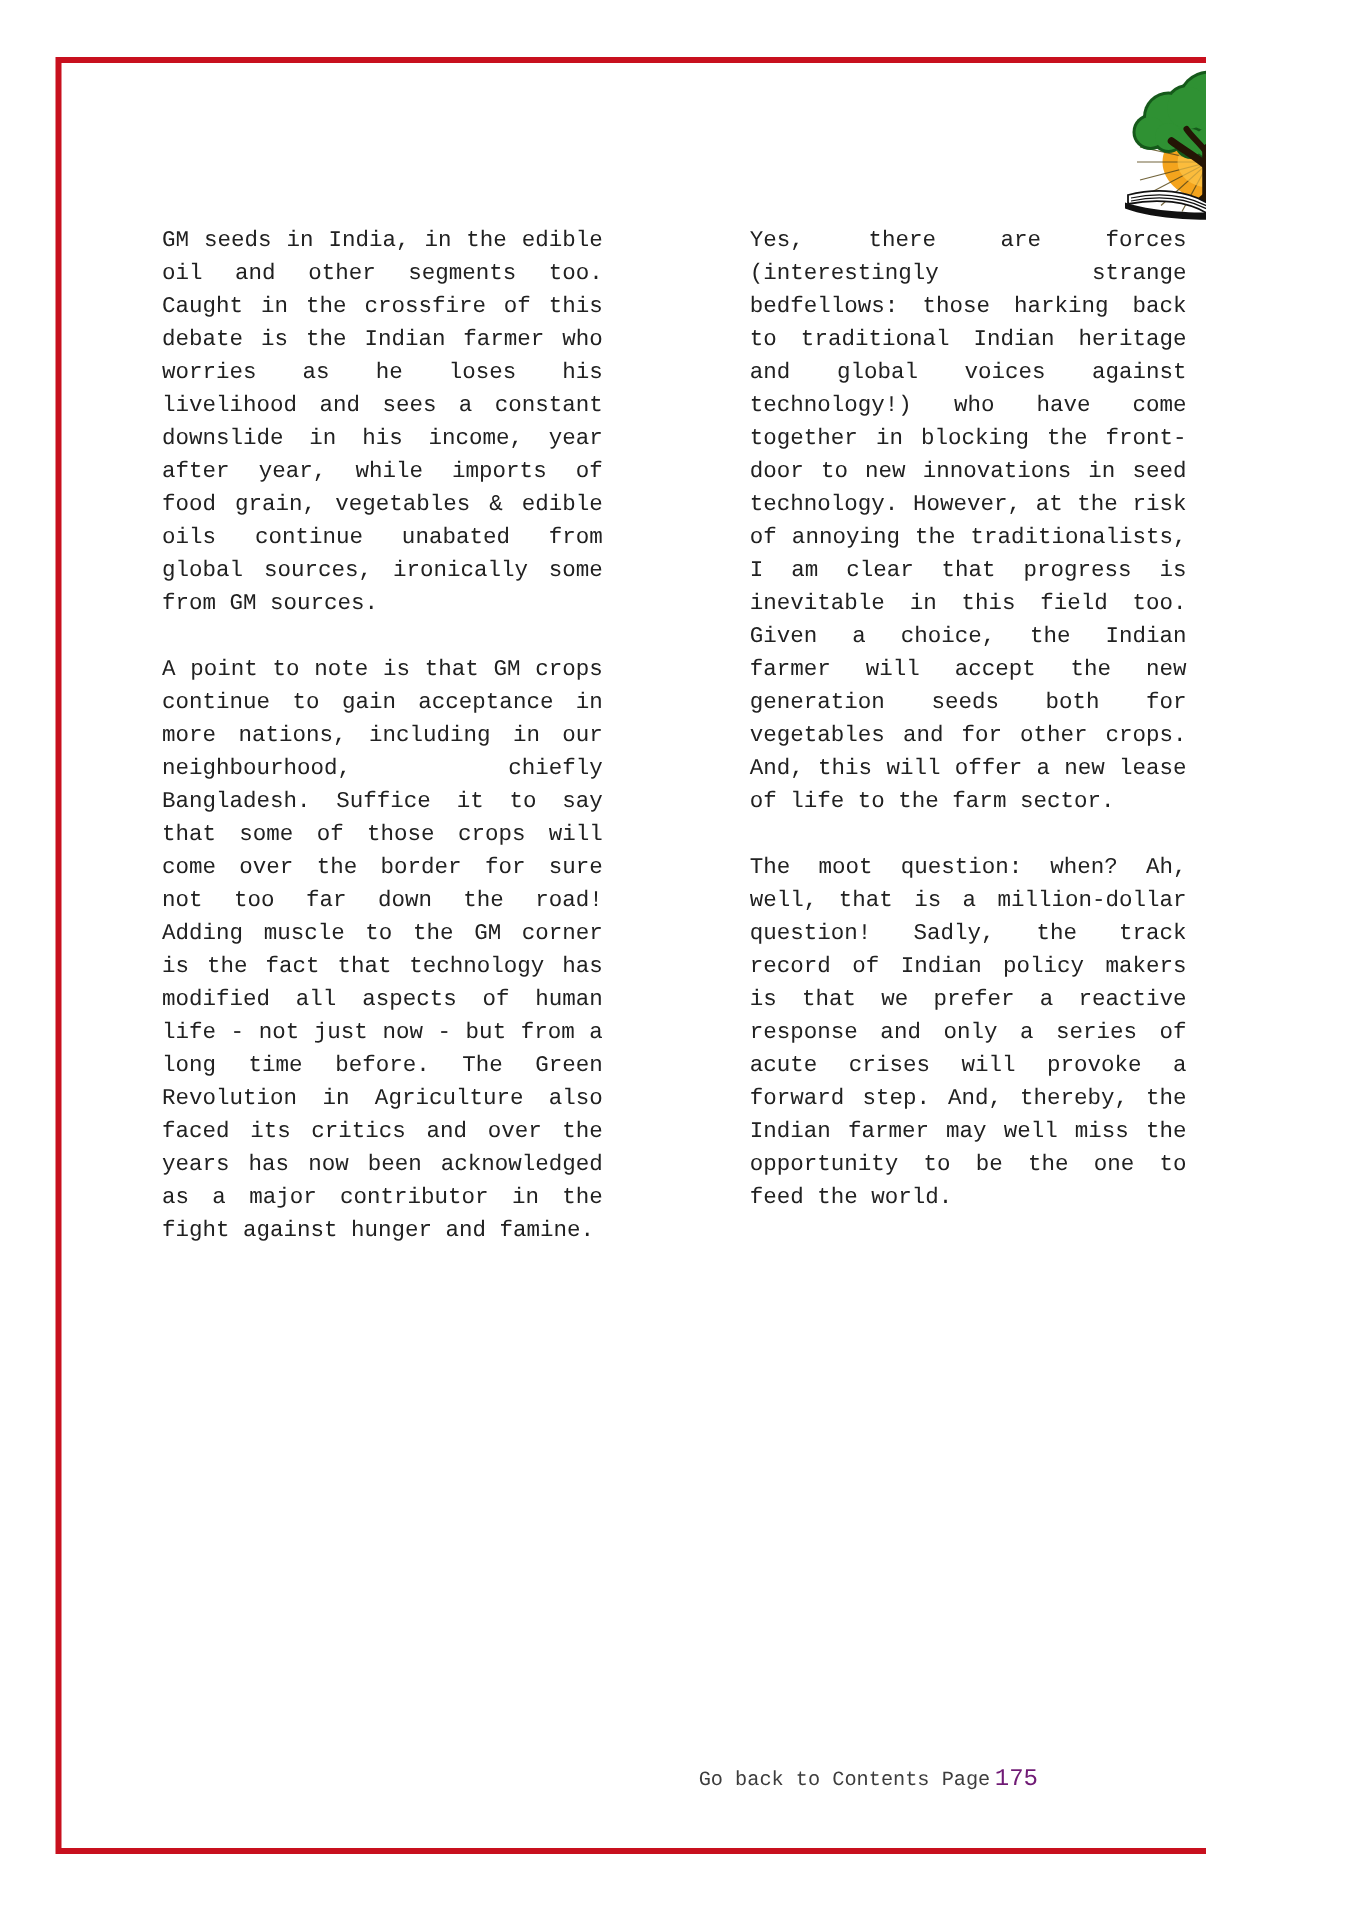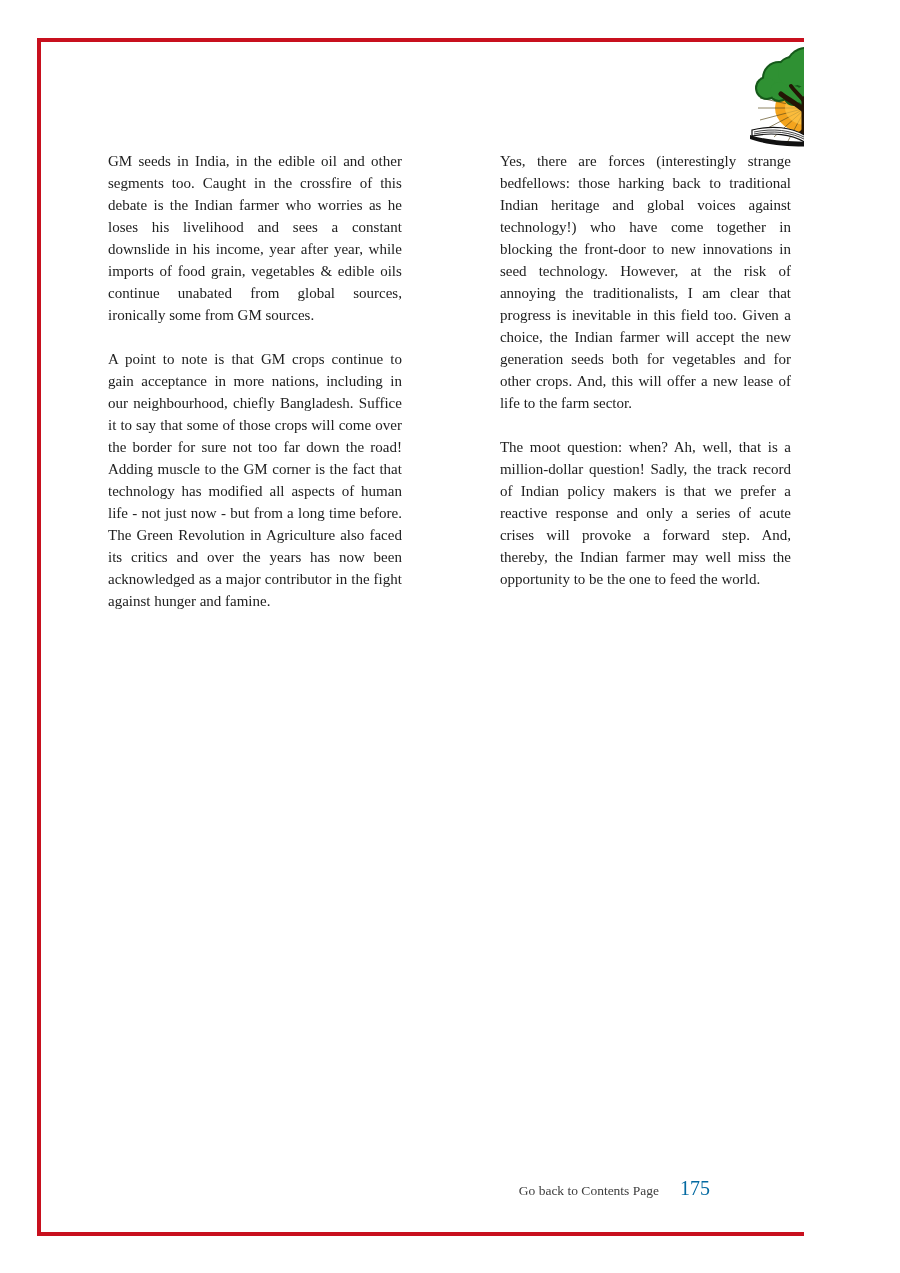--- a/index.html
+++ b/index.html
@@ -5,21 +5,21 @@
   html, body {
     margin: 0;
     padding: 0;
     background: #ffffff;
   }
   .page {
     position: relative;
     width: 804px;
     height: 1273px;
     background: #ffffff;
-    font-family: Liberation Serif, serif;
+    font-family: Liberation Mono, monospace;
     overflow: hidden;
     border-radius: 29px;
   }
   .border-frame {
     position: absolute;
     left: 37px;
     top: 38px;
     width: 826px;
     height: 1198px;
     box-sizing: border-box;
@@ -48,37 +48,37 @@
     text-align: justify;
     font-size: 15px;
     line-height: 22px;
     color: #212121;
   }
   .col-left  { width: 316px; margin-right: 54px; }
   .col-right { width: 313px; margin-left: 44px; }
   .col p { margin: 0 0 22px 0; }
   .footer {
     position: absolute;
-    right: 94px;
+    right: 112px;
     top: 1177px;
     display: flex;
     align-items: baseline;
-    gap: 21px;
+    gap: 3px;
     z-index: 2;
     text-align: right;
   }
   .footer-link {
     font-size: 13.5px;
     color: #3d3d3d;
     text-decoration: none;
     cursor: pointer;
   }
   .page-number {
-    font-size: 20px;
-    color: #0369a1;
+    font-size: 16px;
+    color: #701a75;
   }
 </style>
 </head>
 <body>
 
 <div class="page">
 
   <div class="border-frame"></div>
 
   <div class="logo">

